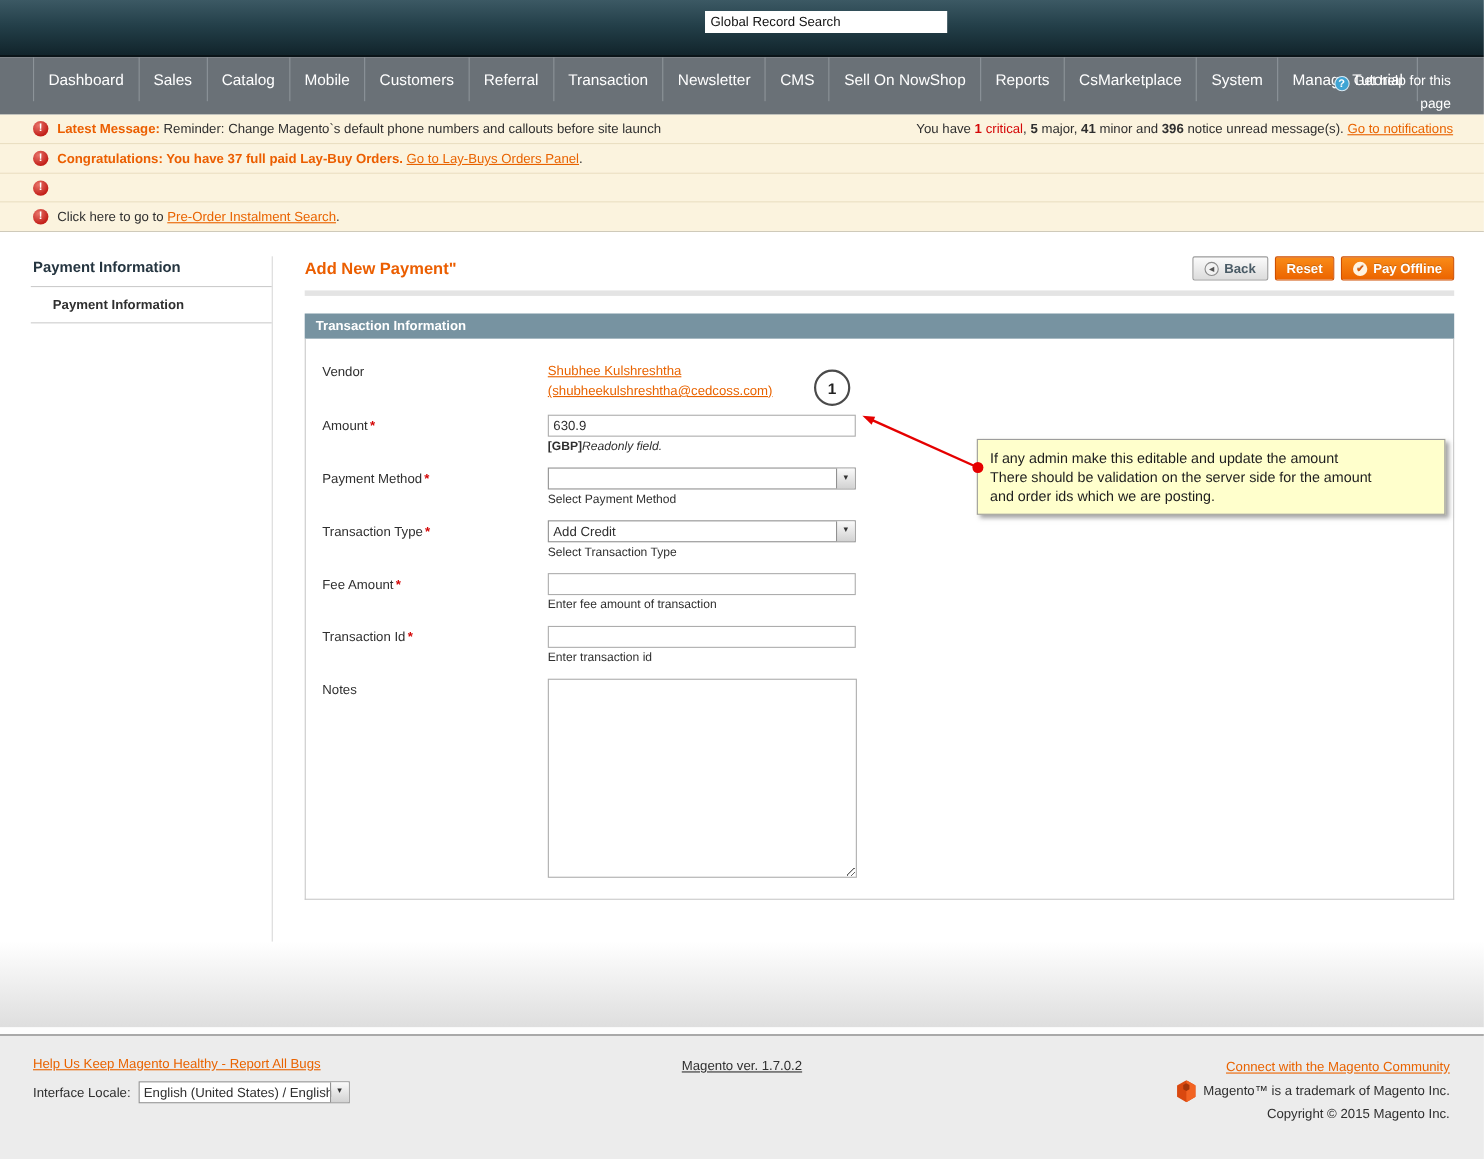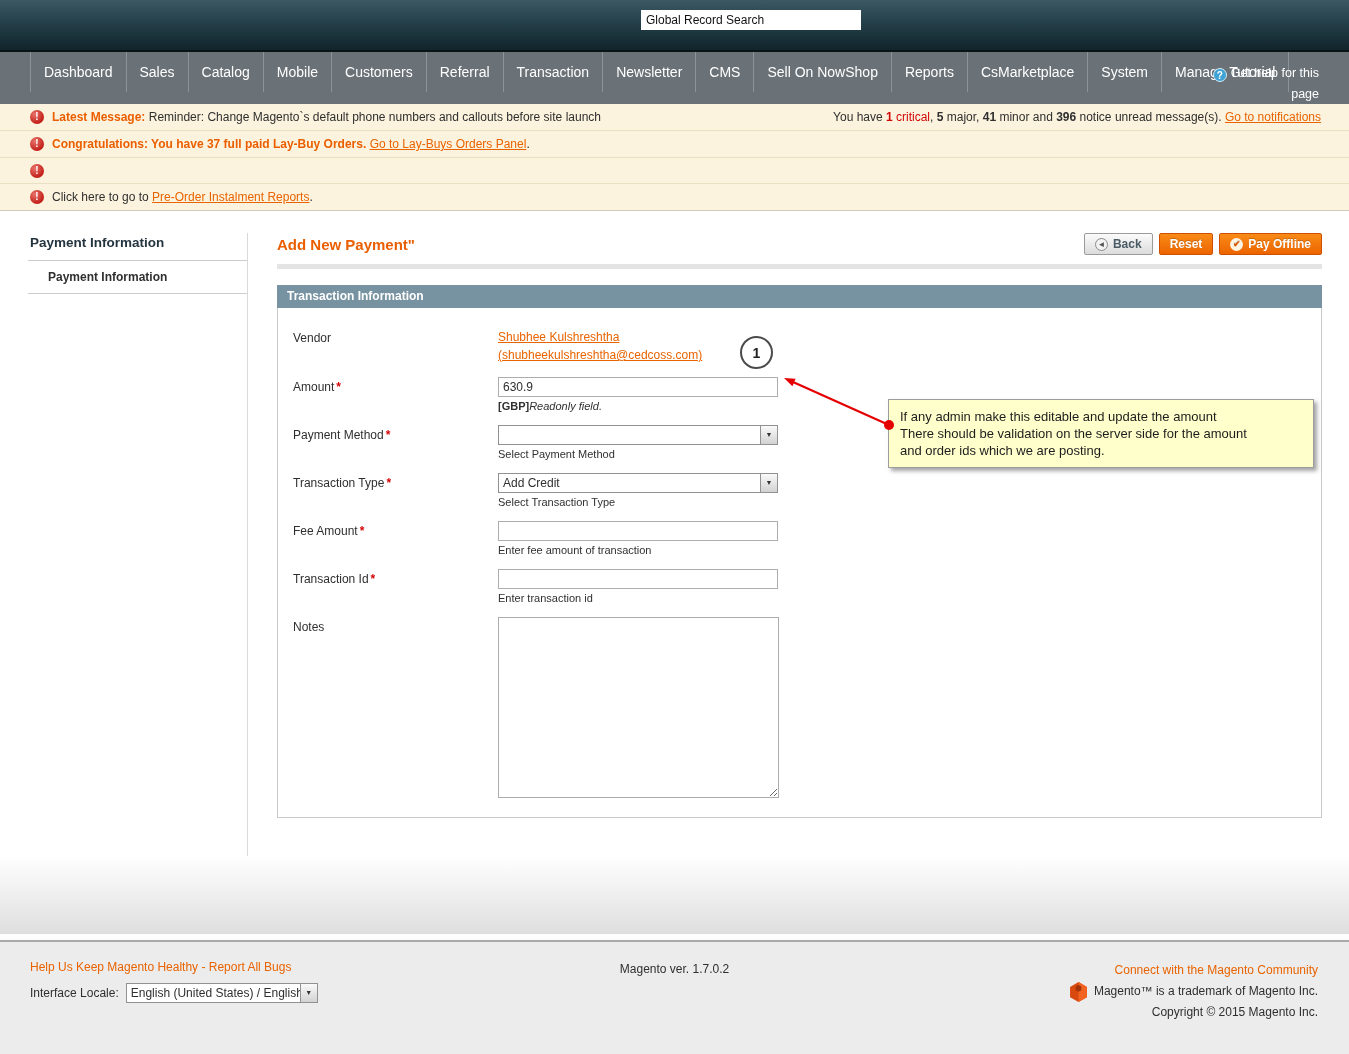--- a/index.html
+++ b/index.html
@@ -75,24 +75,24 @@
   .anno-circle { position:absolute; left:740px; top:335px; width:33px; height:33px; border:2px solid #4a4a4a; border-radius:50%; background:rgba(255,255,255,0.88); text-align:center; line-height:30px; font-size:14px; font-weight:bold; color:#222; z-index:30; }
   .anno-svg { position:absolute; left:770px; top:360px; z-index:29; }
   .anno-box { position:absolute; left:888px; top:383px; width:426px; background:#ffffcc; border:1px solid #9d9d9d; box-shadow:3px 3px 4px rgba(90,90,90,0.55); padding:8px 11px; font-size:13px; line-height:17px; color:#1d1d1d; white-space:pre-line; z-index:28; }
 
   
   .fade { height:78px; background:linear-gradient(#ffffff,#dedede); }
   .fsep1 { height:6px; background:#fdfdfd; }
   .fsep2 { height:2px; background:#a9a9a9; }
   .footer { position:relative; height:113px; background:#ececec; font-size:12px; }
   .f-left { position:absolute; left:30px; top:18px; }
-  .f-link { color:#e96300; cursor:pointer; }
+  .f-link { color:#e96300; text-decoration:underline; cursor:pointer; }
   .locale-row { margin-top:9px; display:flex; align-items:center; gap:7px; }
   .locale-sel { width:192px; }
-  .f-center { position:absolute; left:0; right:0; top:20px; text-align:center; color:#2f2f2f; }
+  .f-center { position:absolute; left:0; right:0; top:20px; text-align:center; color:#2f2f2f;text-decoration:underline; }
   .f-right { position:absolute; right:31px; top:18px; text-align:right; line-height:21px; }
   .tm-row { display:flex; align-items:center; justify-content:flex-end; gap:7px;text-align:center; }
 </style>
 </head>
 <body>
 
 <div class="hdr">
   <input class="hdr-search" value="Global Record Search" style="">
 </div>
 
@@ -128,21 +128,21 @@
   </div>
   <div class="msg">
     <span class="warn-ic">!</span>
     <span><span class="msg-lead">Congratulations: You have 37 full paid Lay-Buy Orders.</span><span> </span><span class="msg-link">Go to Lay-Buys Orders Panel</span><span>.</span></span>
   </div>
   <div class="msg">
     <span class="warn-ic">!</span>
   </div>
   <div class="msg">
     <span class="warn-ic">!</span>
-    <span><span>Click here to go to </span><span class="msg-link">Pre-Order Instalment Reports</span><span>.</span></span>
+    <span><span>Click here to go to </span><span class="msg-link">Pre-Order Instalment Search</span><span>.</span></span>
   </div>
 </div>
 
 <div class="content">
   <div class="sidebar-rule"></div>
   <div class="sidebar">
     <div class="sb-title">Payment Information</div>
     <div class="sb-item">Payment Information</div>
   </div>
 

